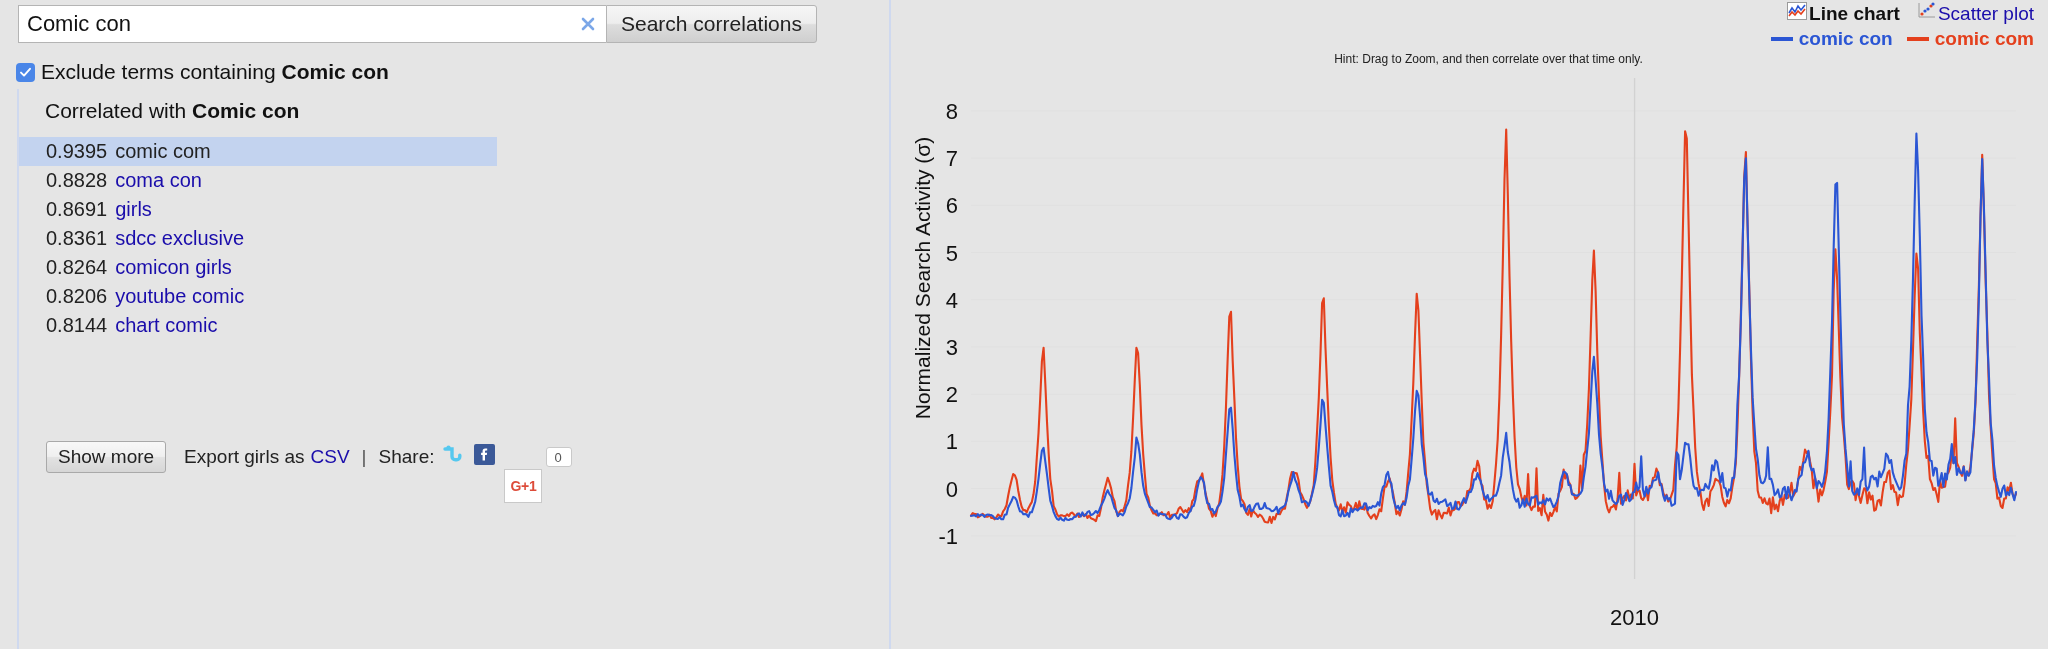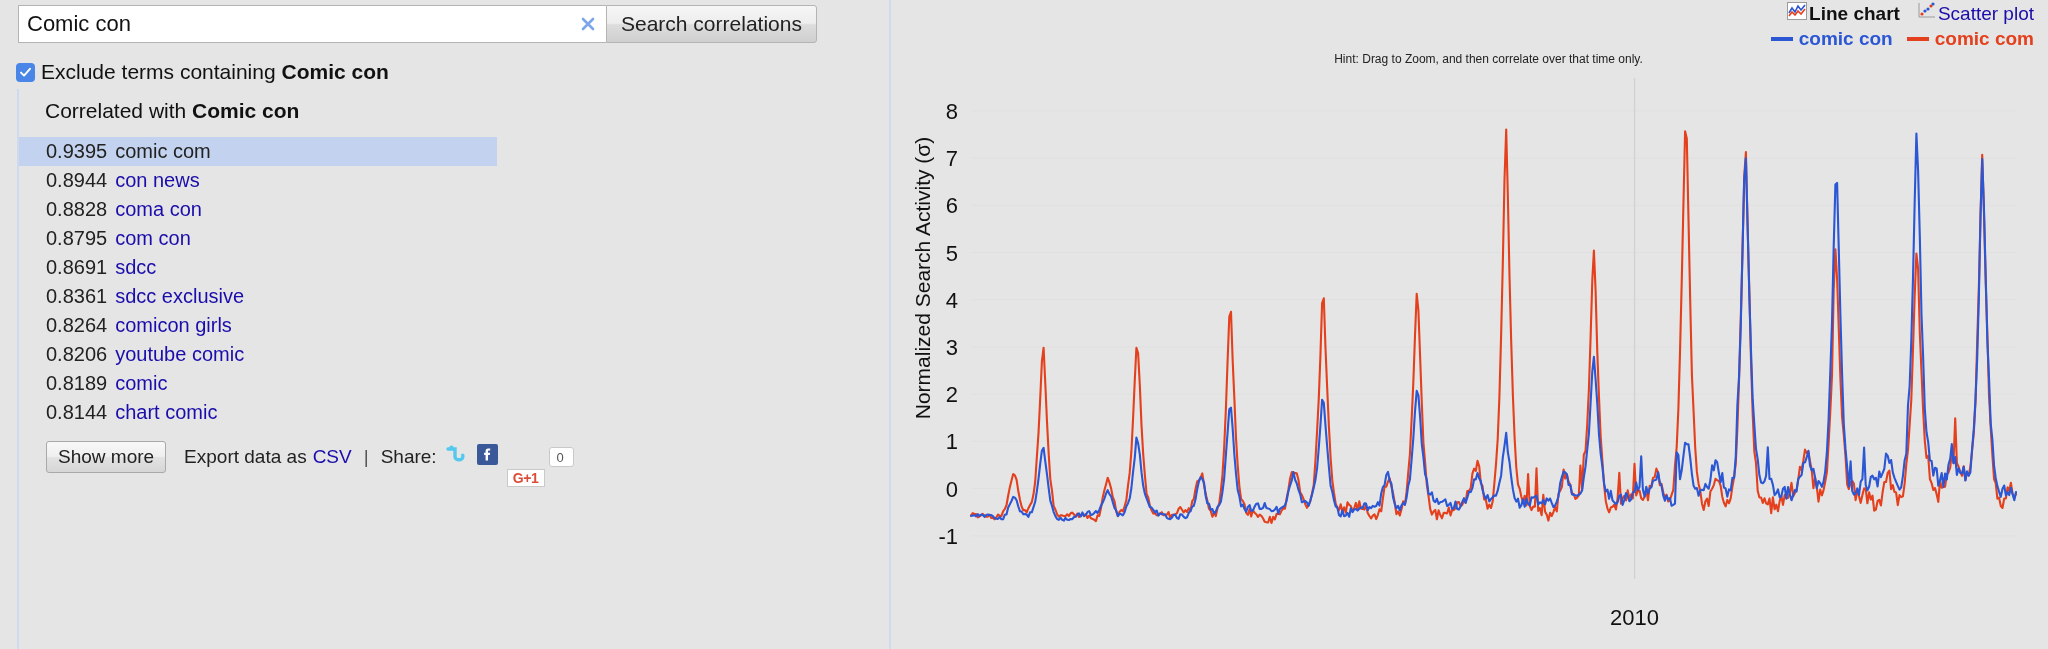--- a/index.html
+++ b/index.html
@@ -169,21 +169,21 @@
     display: inline-flex;
     align-items: stretch;
     height: 20px;
     cursor: pointer;
   }
   #gplus-main {
     display: flex; align-items: center; justify-content: center;
     border: 1px solid #c9c9c9;
     border-radius: 0;
     background: #fff;
-    padding: 8px 5px;
+    padding: 16px 5px;
     font-size: 14px;
     font-weight: bold;
     color: #dd4b39;
     letter-spacing: -0.3px;
     margin-top: 22px;
   }
   #gplus-count {
     position: relative;
     display: flex; align-items: center; justify-content: center;
     border: 1px solid #c9c9c9;
@@ -301,60 +301,48 @@
 
     <div id="results-panel">
       <div id="results-title"><span>Correlated with </span><b>Comic con</b></div>
 
       <div id="results-list">
         <div class="result-row selected">
           <span class="rv">0.9395</span>
           <span class="rt">comic com</span>
         </div>
         <div class="result-row">
-          <span class="rv">0.8944</span>
-          <span class="rt">con news</span>
-        </div>
-        <div class="result-row">
           <span class="rv">0.8828</span>
           <span class="rt">coma con</span>
         </div>
         <div class="result-row">
-          <span class="rv">0.8795</span>
-          <span class="rt">com con</span>
-        </div>
-        <div class="result-row">
           <span class="rv">0.8691</span>
-          <span class="rt">sdcc</span>
+          <span class="rt">girls</span>
         </div>
         <div class="result-row">
           <span class="rv">0.8361</span>
           <span class="rt">sdcc exclusive</span>
         </div>
         <div class="result-row">
           <span class="rv">0.8264</span>
           <span class="rt">comicon girls</span>
         </div>
         <div class="result-row">
           <span class="rv">0.8206</span>
           <span class="rt">youtube comic</span>
         </div>
         <div class="result-row">
-          <span class="rv">0.8189</span>
-          <span class="rt">comic</span>
-        </div>
-        <div class="result-row">
           <span class="rv">0.8144</span>
           <span class="rt">chart comic</span>
         </div>
       </div>
 
       <div id="results-footer">
         <button id="show-more-btn">Show more</button>
-        <span id="export-label">Export data as</span>
+        <span id="export-label">Export girls as</span>
         <span id="csv-link">CSV</span>
         <span id="pipe-sep">|</span>
         <span id="share-label">Share:</span>
 
         <span id="twitter-icon" class="share-icon">
           <svg width="22" height="20" viewBox="0 0 22 20">
             <path d="M2 4 h7 v7.5 a3.3 3.3 0 0 0 3.3 3.3 h1.5 a3 3 0 0 0 3-3 v-1.6" stroke="#55c8ef" stroke-width="3.4" fill="none" stroke-linecap="round"></path>
             <circle cx="5.5" cy="2.6" r="2.1" fill="#55c8ef"></circle>
           </svg>
         </span>

